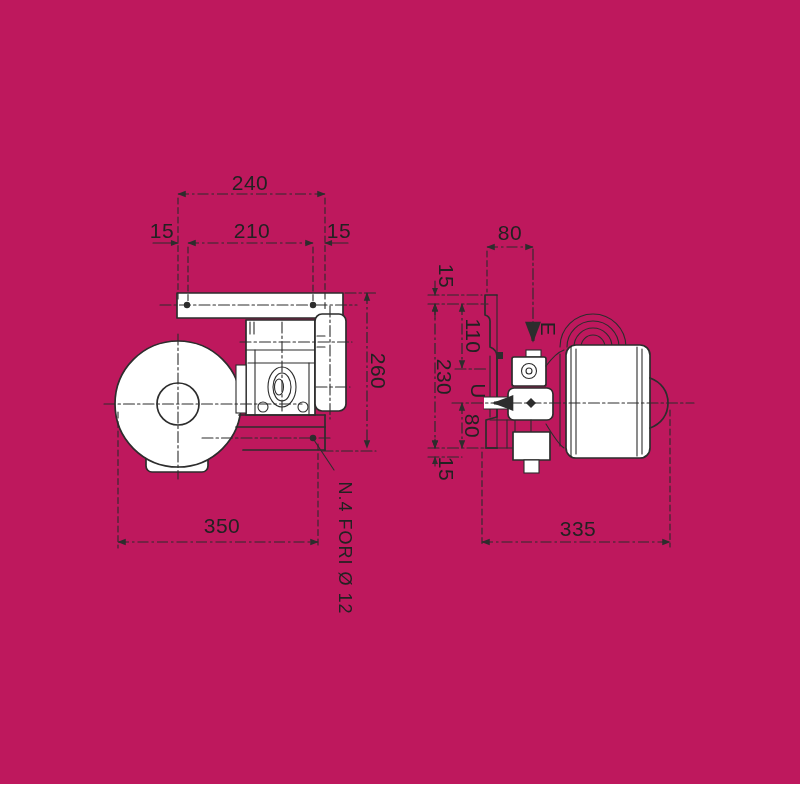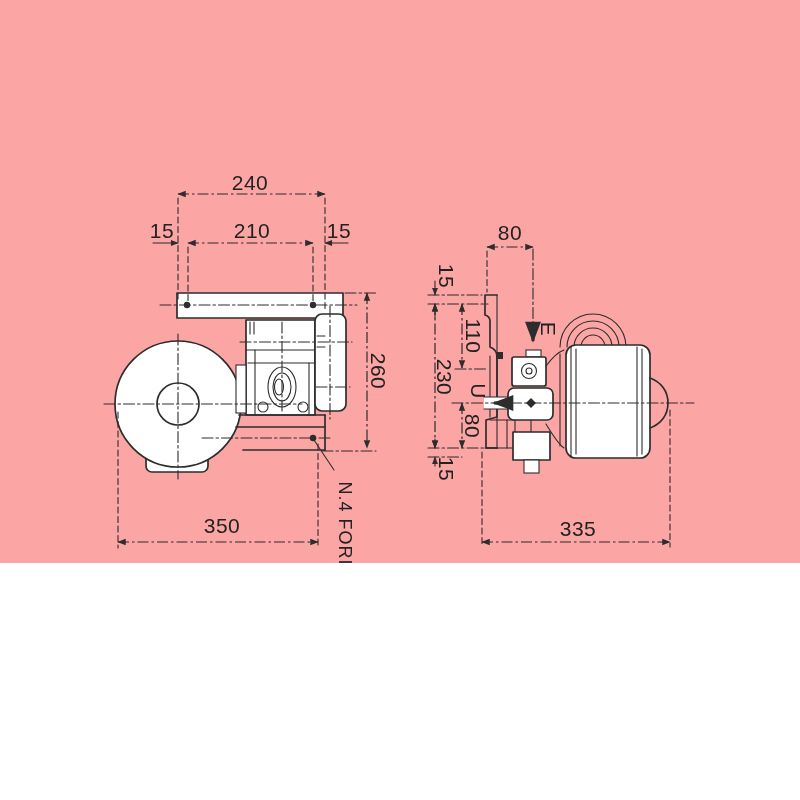--- a/index.html
+++ b/index.html
@@ -1,17 +1,17 @@
 <!DOCTYPE html>
 <html><head>
 <meta charset="utf-8">
 <style>
   html,body{margin:0;padding:0;background:#fff;}
   .stage{
-    width:800px;height:563px;position:relative;background:#fca5a5;
+    width:800px;height:784px;position:relative;background:#be185d;
     font-family:"Liberation Sans", sans-serif;
   }
   svg{position:absolute;left:0;top:0;filter:blur(.28px);}
   .outline{fill:none;stroke:#2d2d2d;stroke-width:1.7;stroke-linecap:round;stroke-linejoin:round;}
   .thin{fill:none;stroke:#2d2d2d;stroke-width:1.1;stroke-linecap:round;}
   .white{fill:#ffffff;}
   .chain{fill:none;stroke:#2d2d2d;stroke-width:1.1;stroke-dasharray:11 3 2.5 3;stroke-linecap:round;}
   .dash{fill:none;stroke:#2d2d2d;stroke-width:1.1;stroke-dasharray:6 3.5;stroke-linecap:round;}
   .dim{fill:none;stroke:#2d2d2d;stroke-width:1.2;stroke-dasharray:11 3 2.5 3;}
   .bold{fill:none;stroke:#2d2d2d;stroke-width:3;}

